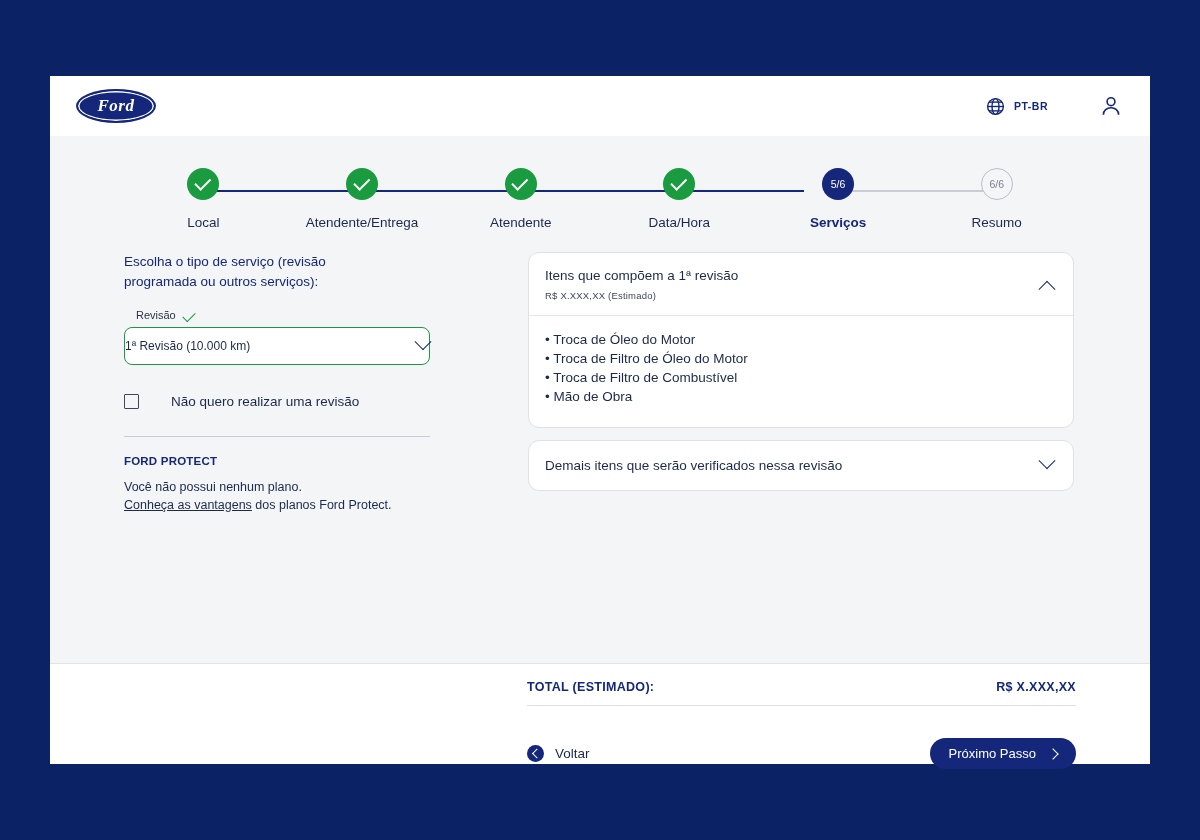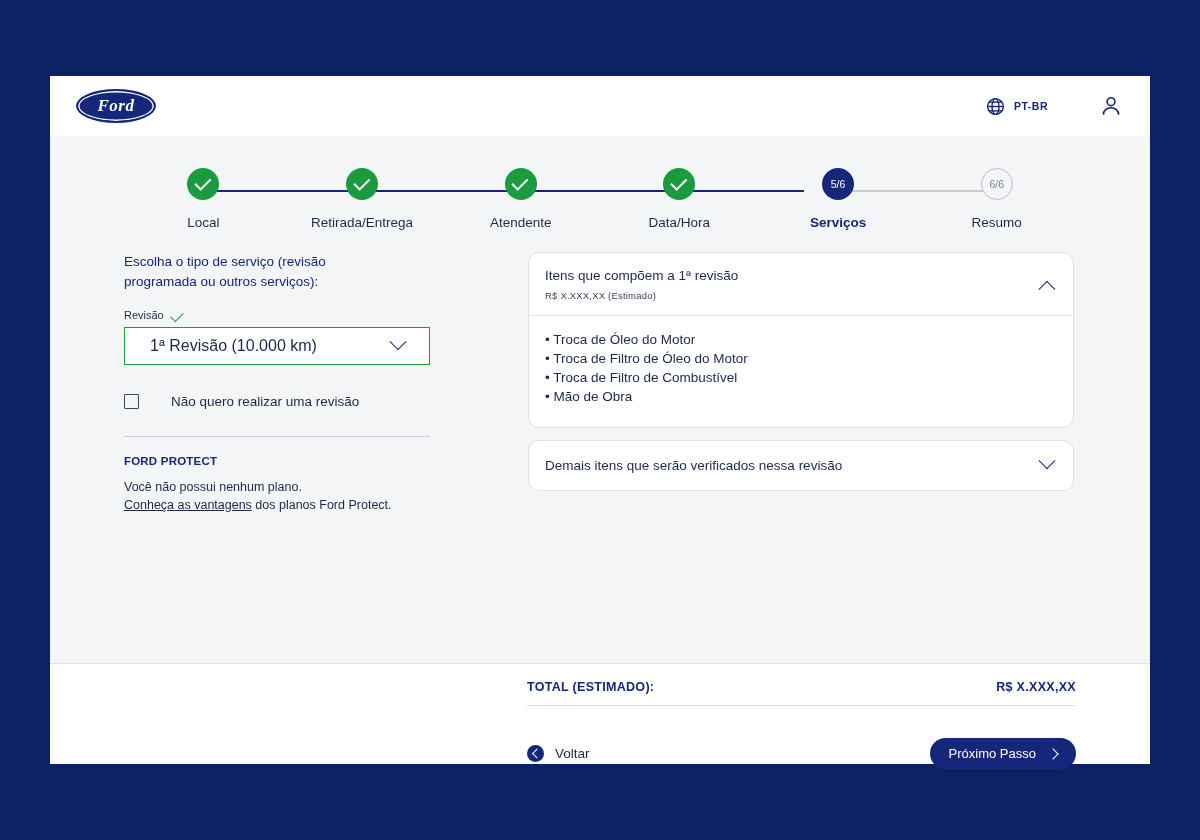--- a/index.html
+++ b/index.html
@@ -155,44 +155,45 @@
     color: #14277b;
     line-height: 1.45;
     margin-bottom: 18px;
     max-width: 260px;
   }
   .field-label-row {
     display: flex;
     align-items: center;
     gap: 7px;
     margin-bottom: 6px;
+    margin-left: 12px;
   }
   .field-label {
     font-size: 11px;
     color: #2b3247;
   }
   .green-check {
     display: inline-block;
     width: 11px;
     height: 6px;
     border-left: 1.8px solid #1a9b3f;
     border-bottom: 1.8px solid #1a9b3f;
     transform: rotate(-45deg);
   }
   .select-box {
     height: 38px;
     border: 1.5px solid #1a9b3f;
-    border-radius: 0;
+    border-radius: 8px;
     background: #ffffff;
     display: flex;
     align-items: center;
     justify-content: space-between;
-    padding: 0 25px;
+    padding: 0 0;
     box-sizing: border-box;
-    font-size: 16px;
+    font-size: 12px;
     color: #1b2a4a;
     cursor: pointer;
   }
   .chev {
     width: 11px;
     height: 11px;
     border-right: 1.7px solid #14277b;
     border-bottom: 1.7px solid #14277b;
     transform: rotate(45deg) translate(-3px, -3px);
   }
@@ -405,21 +406,21 @@
           <div class="bubble">
               <i class="check"></i>
             </div>
           <div class="label">Local</div>
         </div>
 
         <div class="step done">
           <div class="bubble">
               <i class="check"></i>
             </div>
-          <div class="label">Retirada/Entrega</div>
+          <div class="label">Atendente/Entrega</div>
         </div>
 
         <div class="step done">
           <div class="bubble">
               <i class="check"></i>
             </div>
           <div class="label">Atendente</div>
         </div>
 
         <div class="step done">

